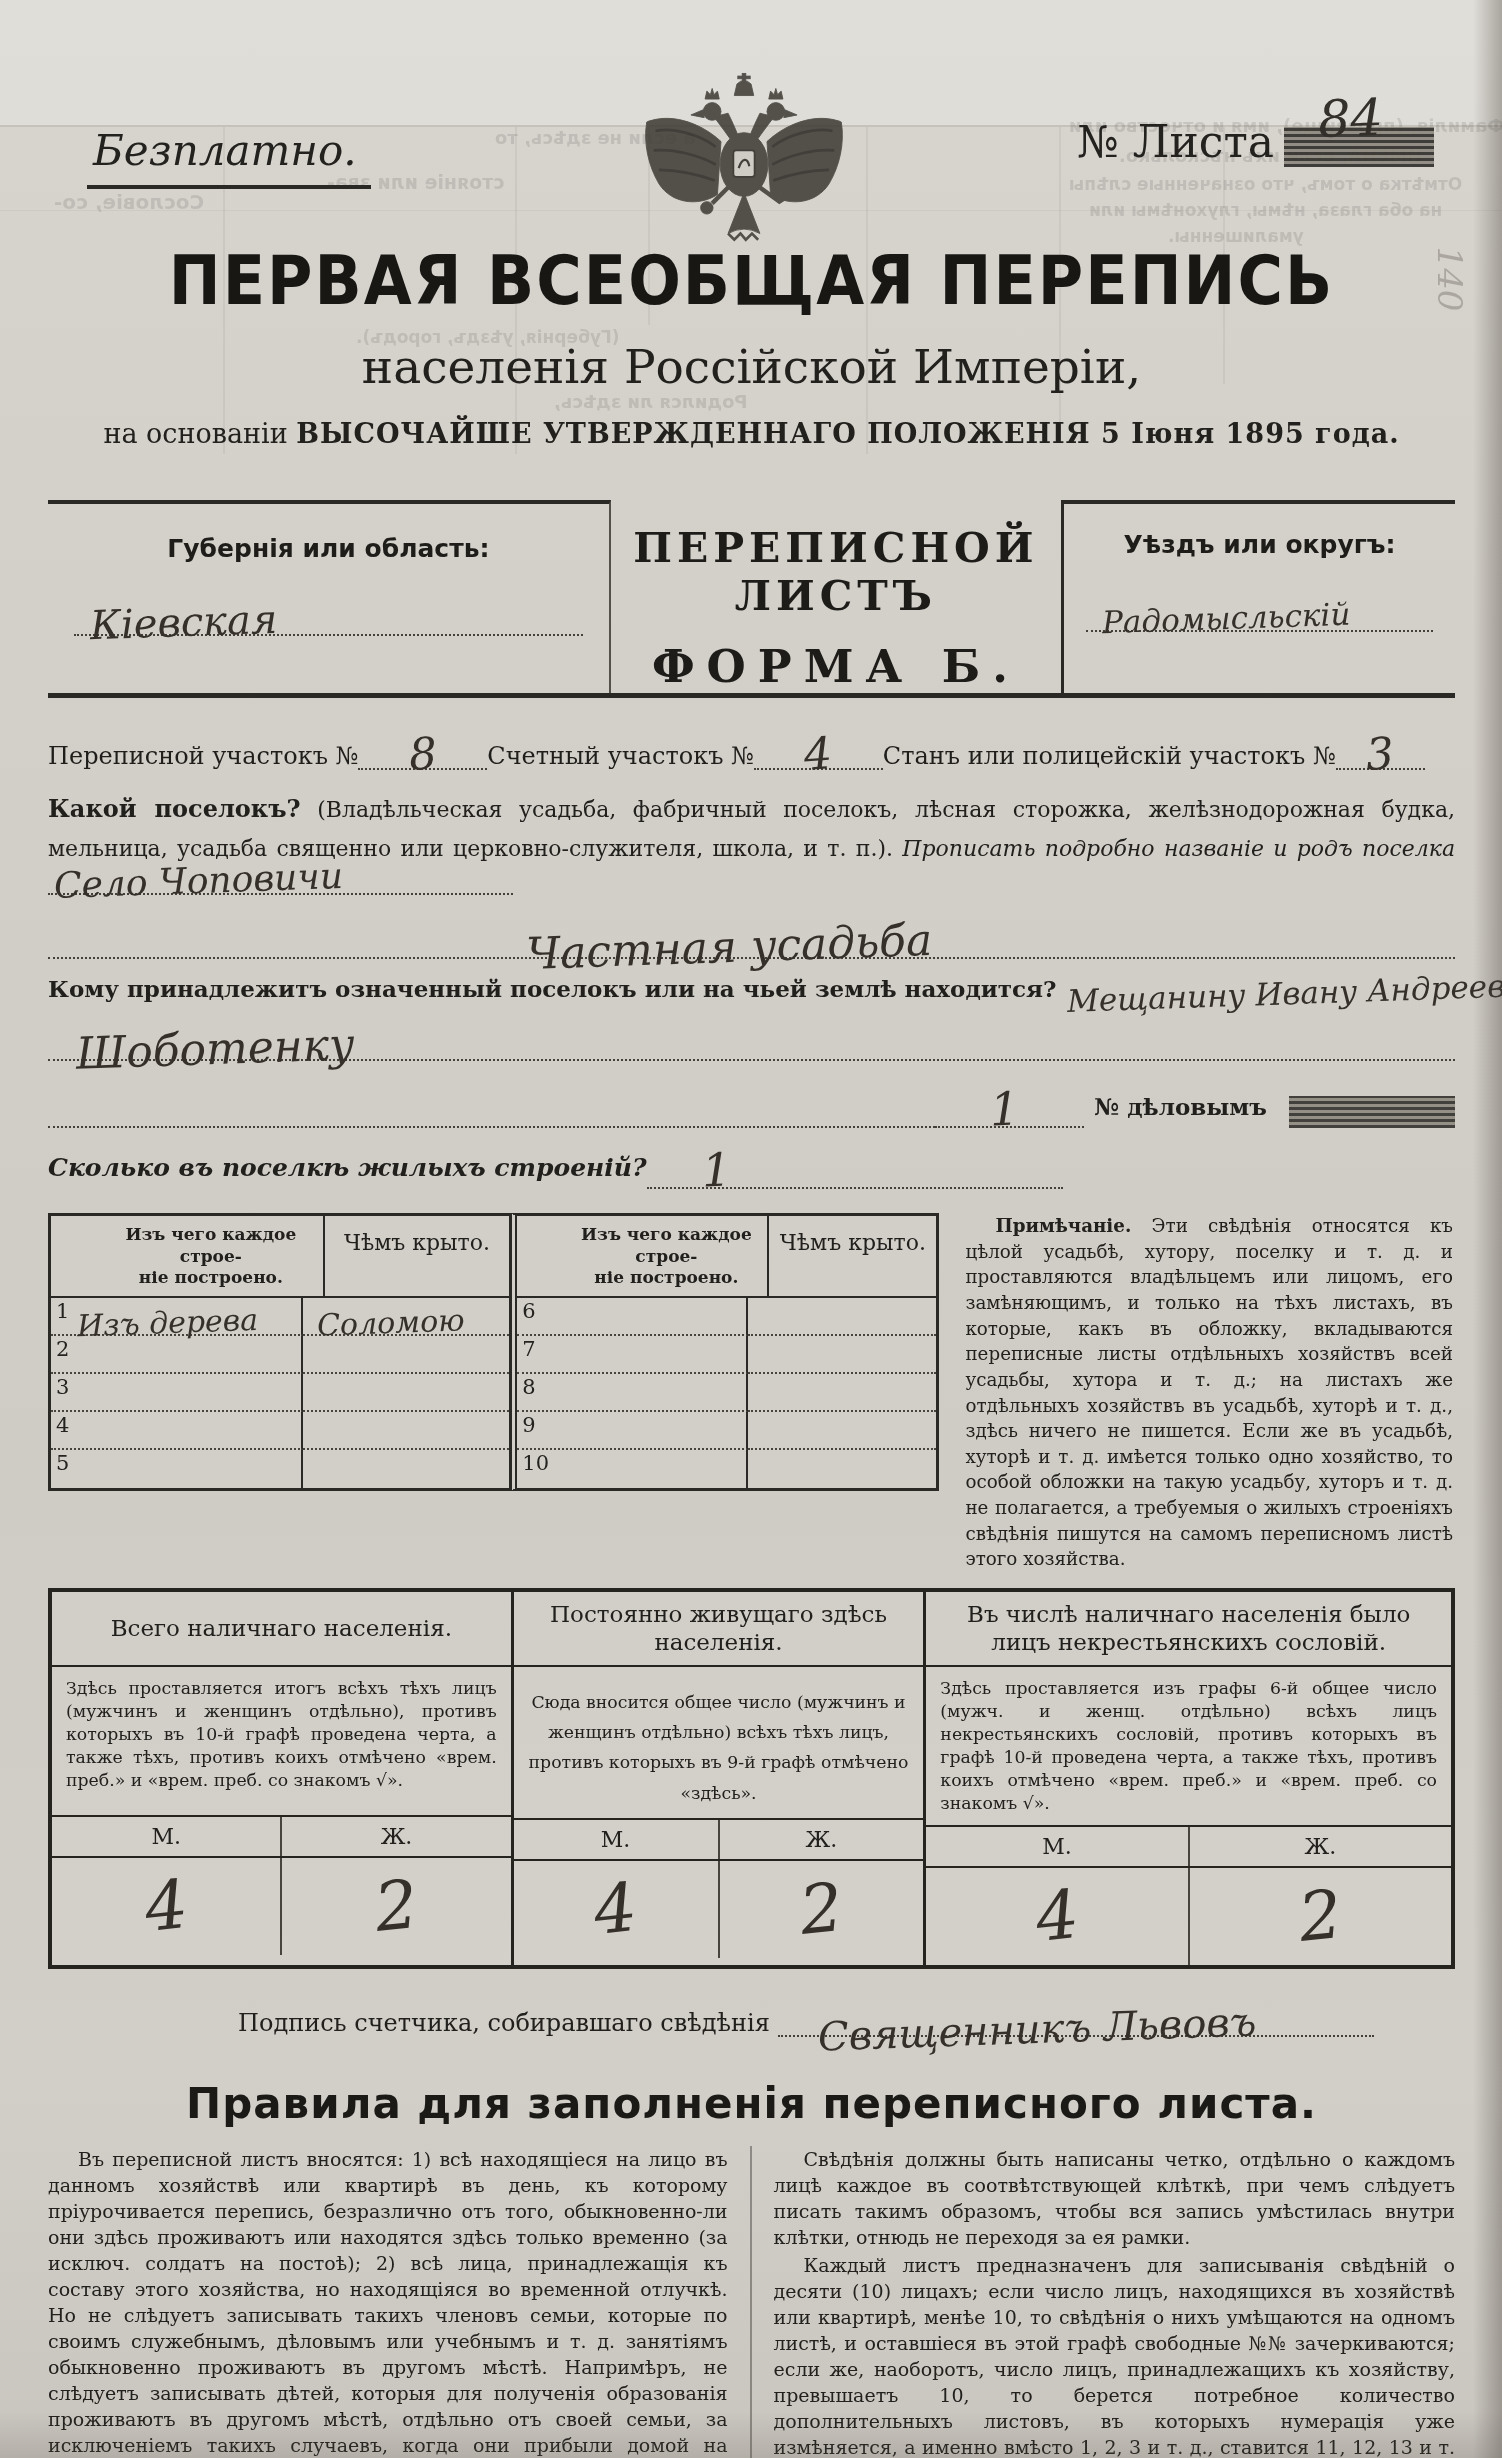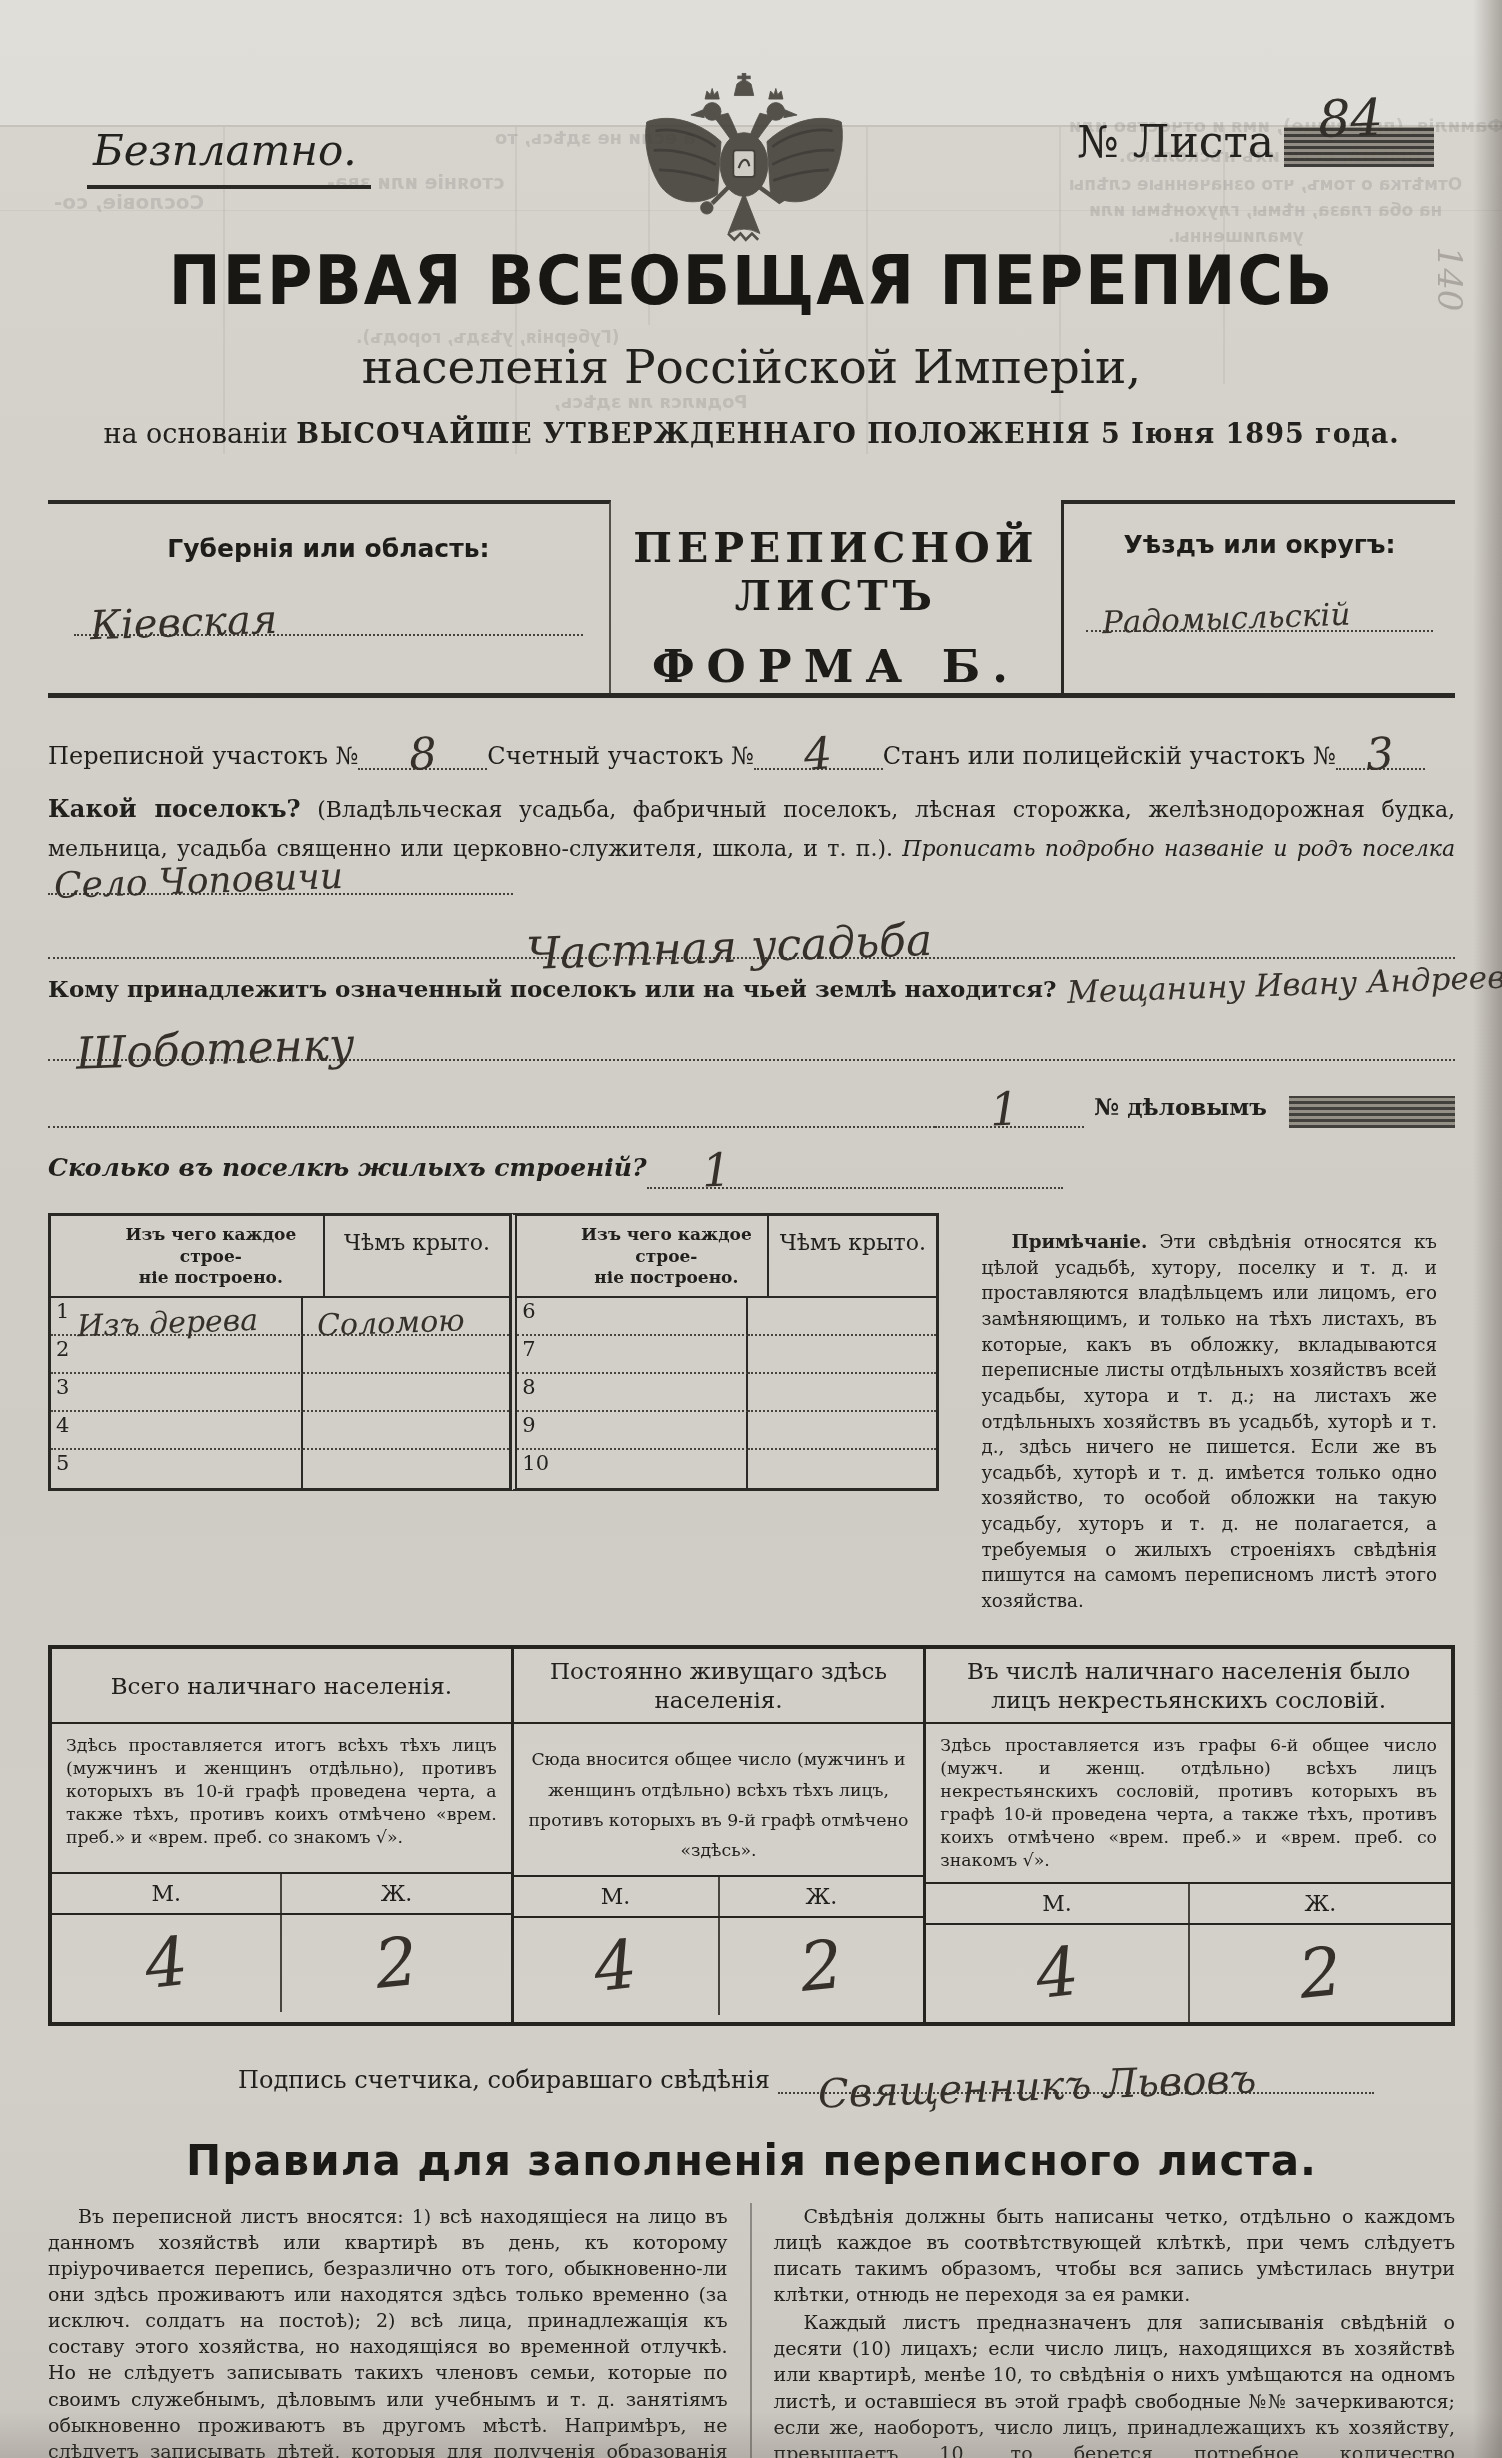--- a/index.html
+++ b/index.html
@@ -60,21 +60,21 @@
   .dotfill .hw{position:absolute;left:50%;transform:translateX(-50%) rotate(-4deg);bottom:-8px;font-size:44px;}
   .w130{width:129px;} .w90{width:89px;}
   
   .settle{margin:18px 48px 0;font-size:22px;line-height:1.75;text-align:justify;}
   .settle .lead{font-weight:bold;font-size:24px;}
   .settle .ital{font-style:italic;}
   .inline-dot{position:relative;display:inline-block;border-bottom:2.5px dotted #43403a;width:465px;vertical-align:baseline;}
   .inline-dot .hw{position:absolute;bottom:-6px;left:6px;font-size:36px;}
   .hwline{position:relative;border-bottom:2.5px dotted #43403a;height:46px;margin-top:4px;}
   .hwline .hw{position:absolute;bottom:-12px;font-size:44px;}
-  .kom{display:flex;align-items:flex-start;margin-top:10px;white-space:nowrap;}
+  .kom{display:flex;align-items:flex-end;margin-top:10px;white-space:nowrap;}
   .kom .lbl{font-weight:bold;font-size:23px;}
   .kom .hw{font-size:31px;margin-left:10px;}
   .households{display:flex;align-items:flex-end;margin-top:26px;font-size:23px;white-space:nowrap;}
   .households .fill{flex:1;border-bottom:2.5px dotted #43403a;height:30px;}
   .households .lbl{font-weight:bold;padding:0 10px;}
   .hh-dot{position:relative;display:inline-block;width:149px;border-bottom:2.5px dotted #43403a;height:30px;}
   .hh-dot .hw{position:absolute;left:55px;bottom:-6px;font-size:46px;}
   .q3{display:flex;align-items:flex-end;margin-top:18px;white-space:nowrap;}
   .q3 .lbl{font-weight:bold;font-style:italic;font-size:25px;}
   .q3 .hh-dot{width:416px;}
@@ -90,21 +90,21 @@
   .brow{display:flex;height:38px;}
   .brow .c1{width:55%;border-right:2px solid #2b2925;position:relative;box-sizing:border-box;border-bottom:2px dotted #47443e;}
   .brow .c2{width:45%;position:relative;box-sizing:border-box;border-bottom:2px dotted #47443e;}
   .brow:last-child .c1,.brow:last-child .c2{border-bottom:none;}
   .brow .num{position:absolute;left:5px;top:1px;font-size:21px;color:#24231f;}
   .brow .hw{position:absolute;left:26px;bottom:-4px;font-size:30px;}
   .brow .c2 .hw{left:14px;}
   .bnote{width:36.5%;padding-left:26px;box-sizing:border-box;font-size:18.3px;line-height:1.4;
     text-align:justify;color:#22211d;}
   .bnote .lead{font-weight:bold;}
-  .bnote p{margin:16px;text-indent:30px;}
+  .bnote p{margin:0;text-indent:30px;}
   
   .tally-head{margin-top:30px;text-align:center;font-family:"DejaVu Sans",sans-serif;
     font-weight:bold;font-size:30px;color:#1c1b18;}
   .tally{display:flex;margin:16px 48px 0;border:4px solid #26241f;background:rgba(255,255,255,.05);}
   .tgroup{display:flex;flex-direction:column;box-sizing:border-box;}
   .tg1{flex:0 0 33%;} .tg2{flex:0 0 29.5%;} .tg3{flex:1;}
   .tg1,.tg2{border-right:3px solid #26241f;}
   .ghead{min-height:65px;display:flex;align-items:center;justify-content:center;text-align:center;
     font-size:23px;padding:4px 10px;border-bottom:2.5px solid #26241f;line-height:1.25;}
   .gdesc{min-height:150px;font-size:17.3px;line-height:1.33;padding:10px 14px;text-align:justify;

